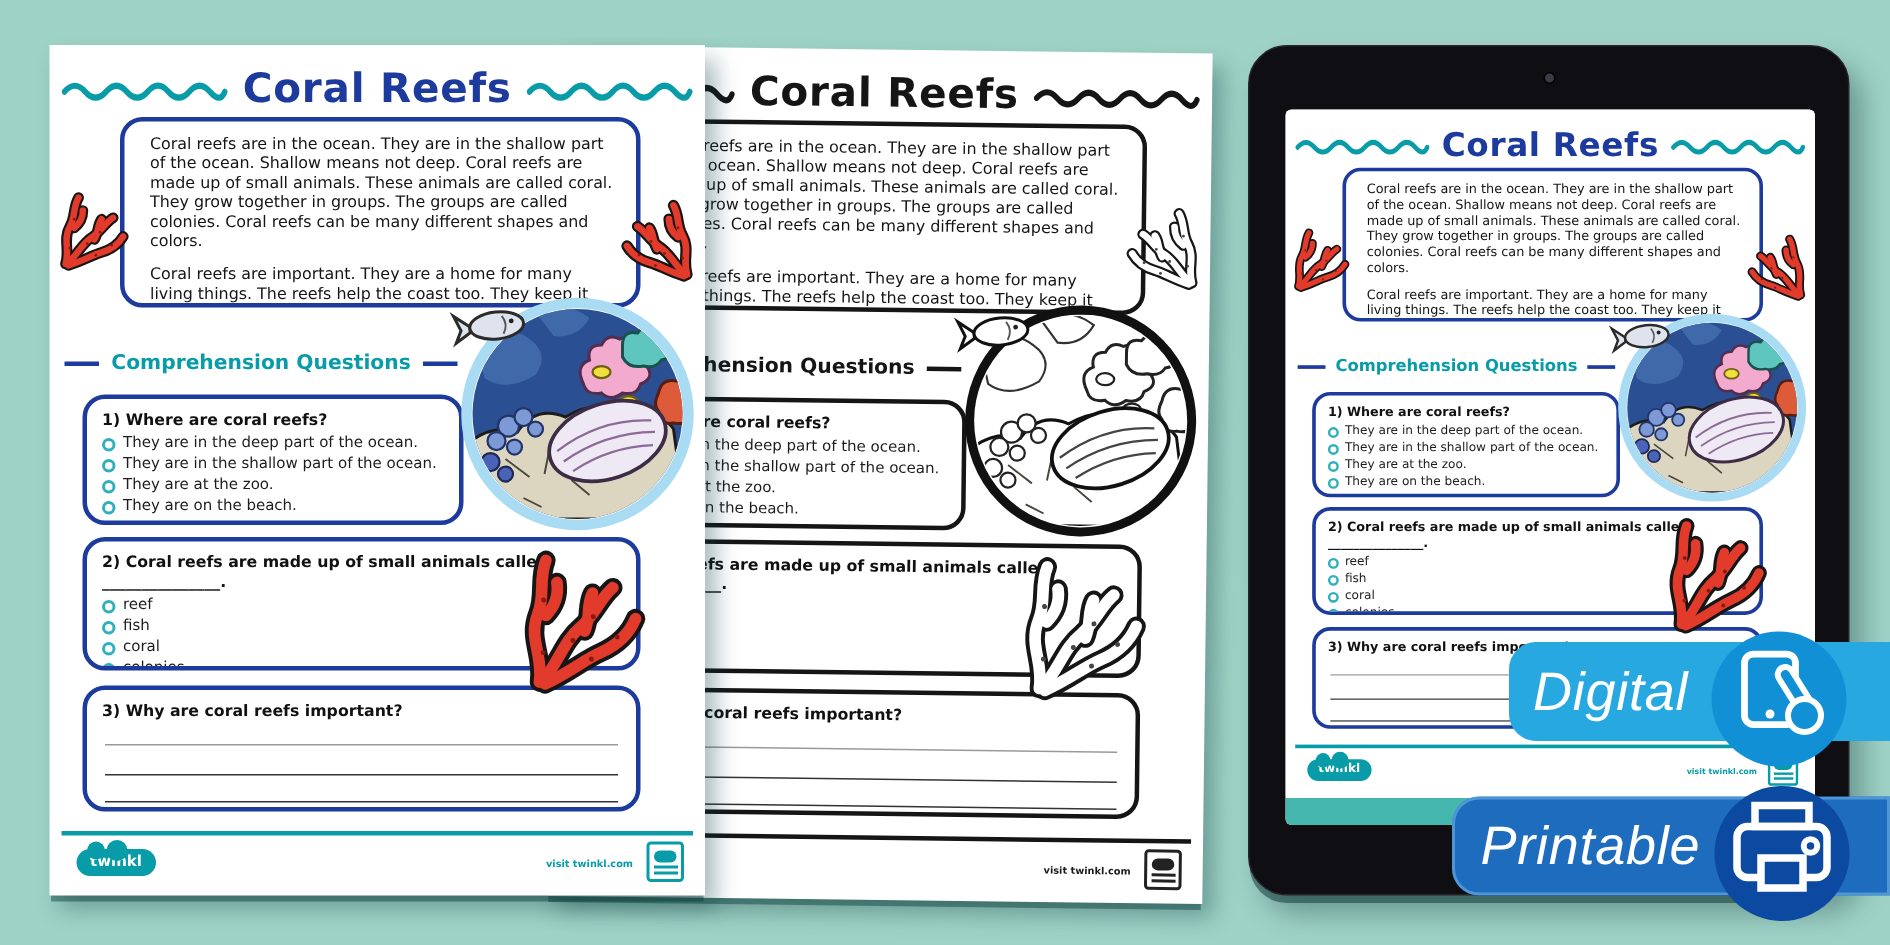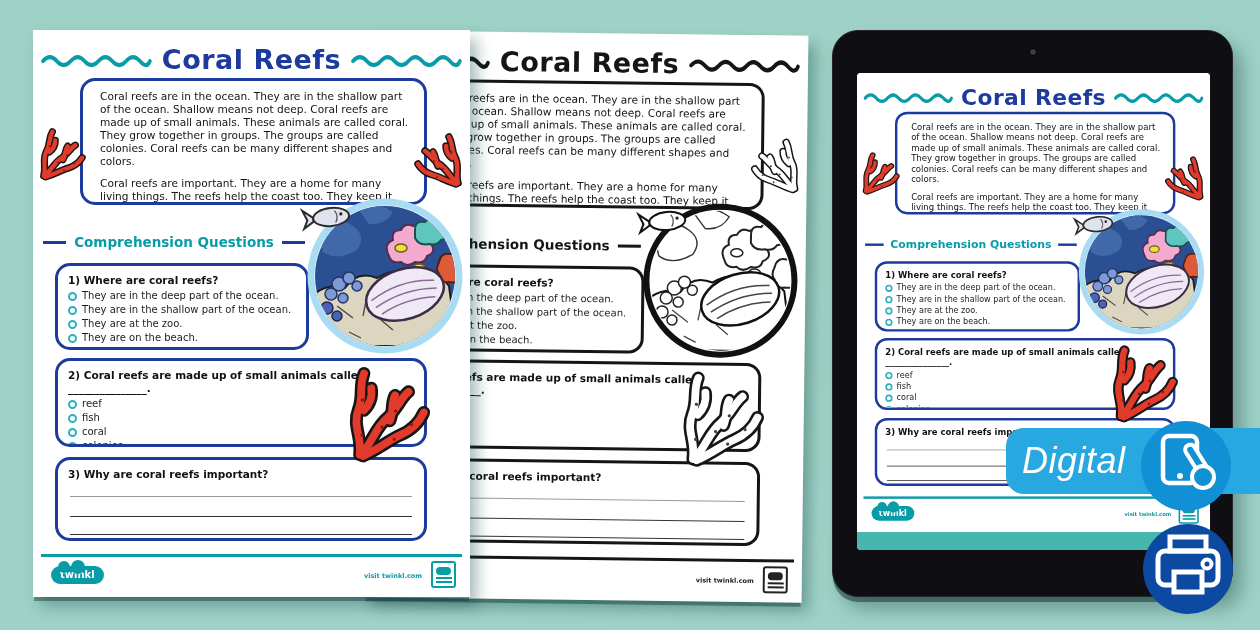--- a/index.html
+++ b/index.html
@@ -744,20 +744,23 @@
   </div>
   <div class="badge-circle circle-digital">
     <svg viewBox="0 0 90 90">
       <rect x="22" y="15" width="34" height="47" rx="6" fill="none" stroke="#fff" stroke-width="4.5"></rect>
       <circle cx="39" cy="55" r="3" fill="#fff"></circle>
       <rect x="50" y="22" width="10" height="32" rx="5" transform="rotate(-32 55 38)" fill="#1290d5" stroke="#fff" stroke-width="4"></rect>
       <circle cx="62" cy="56" r="11" fill="#1290d5" stroke="#fff" stroke-width="4"></circle>
     </svg>
   </div>
 
+  <div class="badge badge-printable">
+    <span class="badge-label">Printable</span>
+  </div>
   <div class="badge-circle circle-printable">
     <svg viewBox="0 0 90 90">
       <rect x="27" y="13" width="36" height="14" fill="none" stroke="#fff" stroke-width="5"></rect>
       <rect x="15" y="27" width="60" height="34" rx="7" fill="none" stroke="#fff" stroke-width="5"></rect>
       <rect x="31" y="48" width="28" height="20" fill="#0b4aa0" stroke="#fff" stroke-width="5"></rect>
       <circle cx="64" cy="40" r="4.5" fill="#0b4aa0" stroke="#fff" stroke-width="4"></circle>
     </svg>
   </div>
 
 </div>

